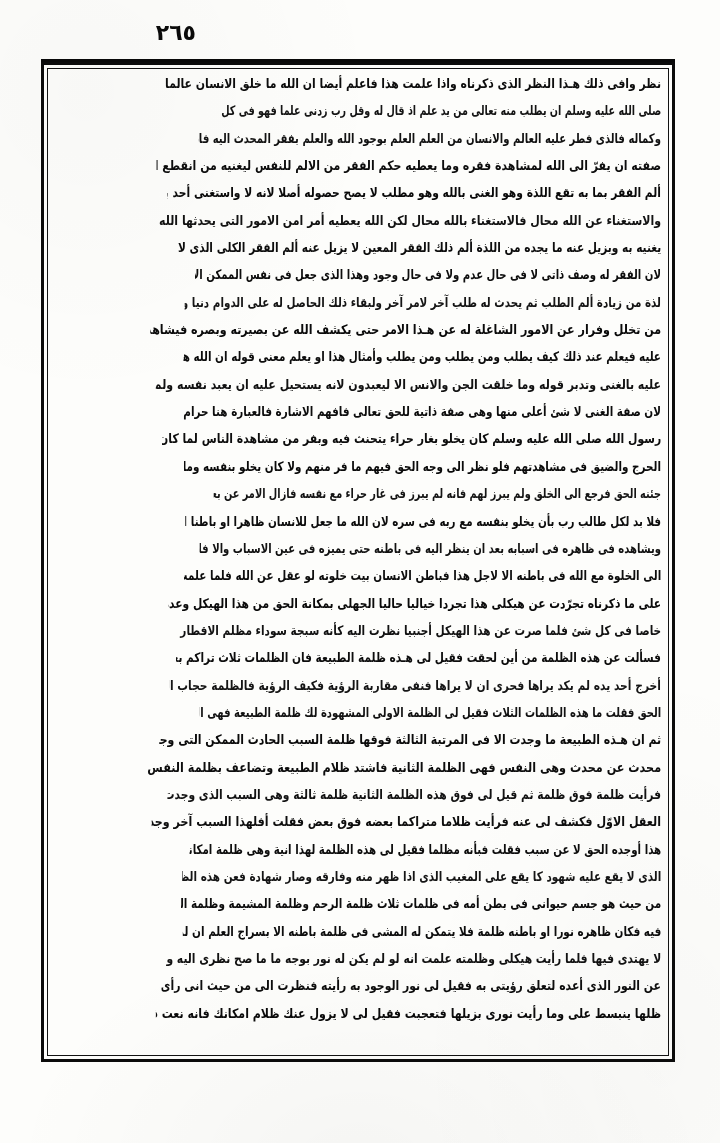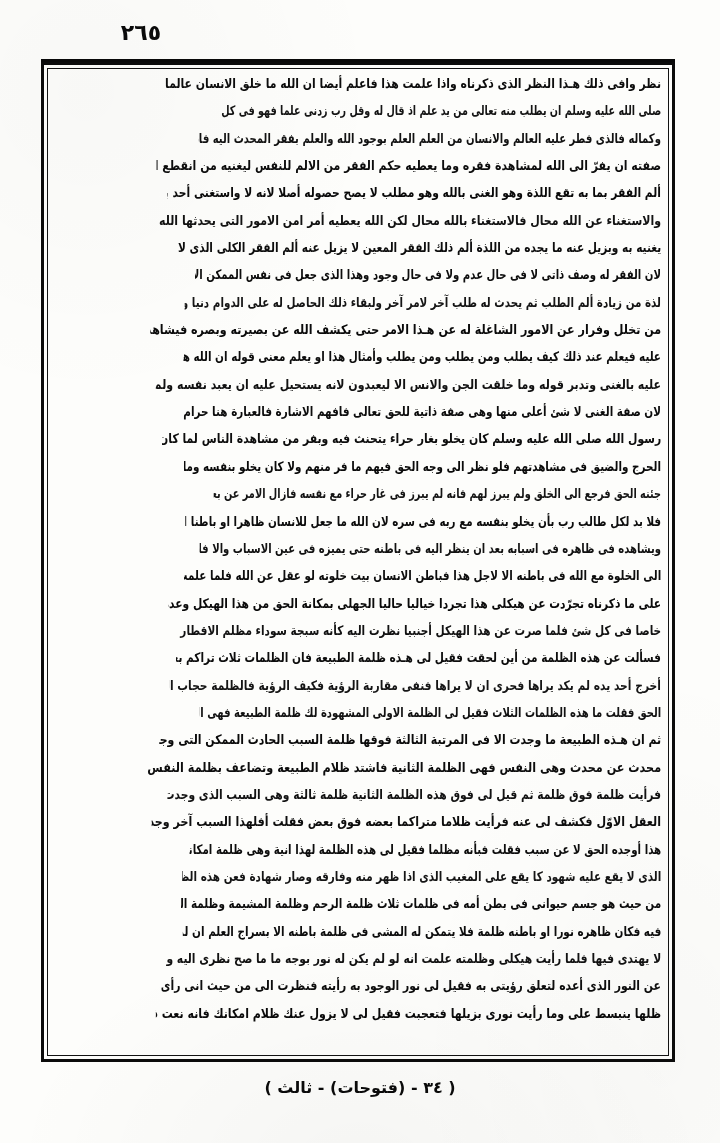--- a/index.html
+++ b/index.html
@@ -34,21 +34,21 @@
       radial-gradient(ellipse 70% 30% at 50% 102%, rgba(0,0,0,0.03), rgba(0,0,0,0) 70%);
     pointer-events: none;
   }
 
   
   #folio {
     position: absolute;
     left: 86px;
     top: 22px;
     width: 110px;
-    text-align: center;
+    text-align: right;
     font-family: "DejaVu Sans", sans-serif;
     font-size: 22px;
     font-weight: bold;
     letter-spacing: 1px;
     color: #0a0a0a;
     line-height: 1;
   }
 
   
   #frame {
@@ -173,15 +173,14 @@
       <div class="line" style="transform: scaleX(0.8405); transform-origin: right center;">العقل الاوّل فكشف لى عنه فرأيت ظلاما متراكما بعضه فوق بعض فقلت أفلهذا السبب آخر وجدته فقيل لى لا بل</div>
       <div class="line" style="transform: scaleX(0.7779); transform-origin: right center;">هذا أوجده الحق لا عن سبب فقلت فبأنه مظلما فقيل لى هذه الظلمة لهذا انية وهى ظلمة امكانه يستمدها من ظلمة الغيب</div>
       <div class="line" style="transform: scaleX(0.7901); transform-origin: right center;">الذى لا يقع عليه شهود كا يقع على المغيب الذى اذا ظهر منه وفارقه وصار شهادة فعن هذه الظلمات الثلاث كان الانسان</div>
       <div class="line" style="transform: scaleX(0.7922); transform-origin: right center;">من حيث هو جسم حيوانى فى بطن أمه فى ظلمات ثلاث ظلمة الرحم وظلمة المشيمة وظلمة البطن فاذا اندرجت ظلمته</div>
       <div class="line" style="transform: scaleX(0.7891); transform-origin: right center;">فيه فكان ظاهره نورا او باطنه ظلمة فلا يتمكن له المشى فى ظلمة باطنه الا بسراج العلم ان لم يكن له هذا السراج فانه</div>
       <div class="line" style="transform: scaleX(0.8167); transform-origin: right center;">لا يهتدى فيها فلما رأيت هيكلى وظلمته علمت انه لو لم يكن له نور بوجه ما ما صح نظرى اليه ولا ادراكى اياه فسألت</div>
       <div class="line" style="transform: scaleX(0.8245); transform-origin: right center;">عن النور الذى أعده لتعلق رؤيتى به فقيل لى نور الوجود به رأيته فنظرت الى من حيث انى رأى لذلك الظلمة فرأيت</div>
       <div class="line" style="transform: scaleX(0.8336); transform-origin: right center;">ظلها ينبسط على وما رأيت نورى بزيلها فتعجبت فقيل لى لا يزول عنك ظلام امكانك فانه نعت ذاتى لك فانك لست</div>
     </div>
 
-  <div id="footer">( ٣٤ - (فتوحات) - ثالث )</div>
 
 </div>
 
 </body></html>

